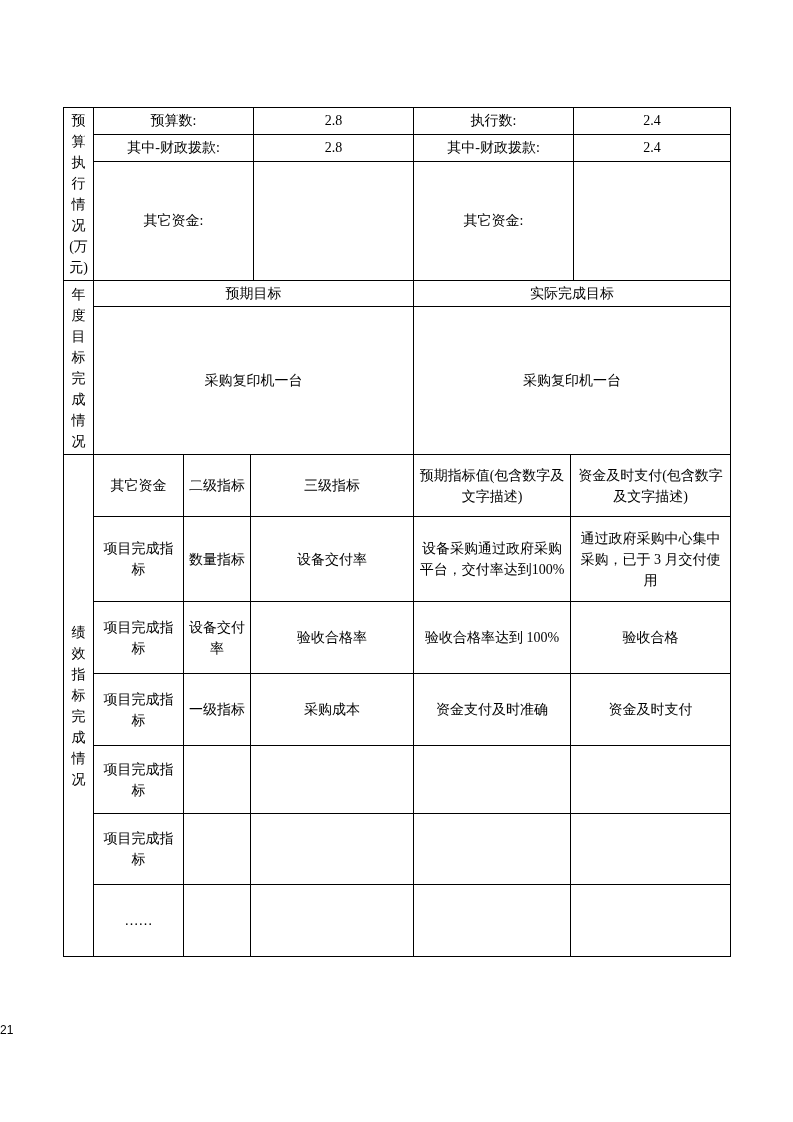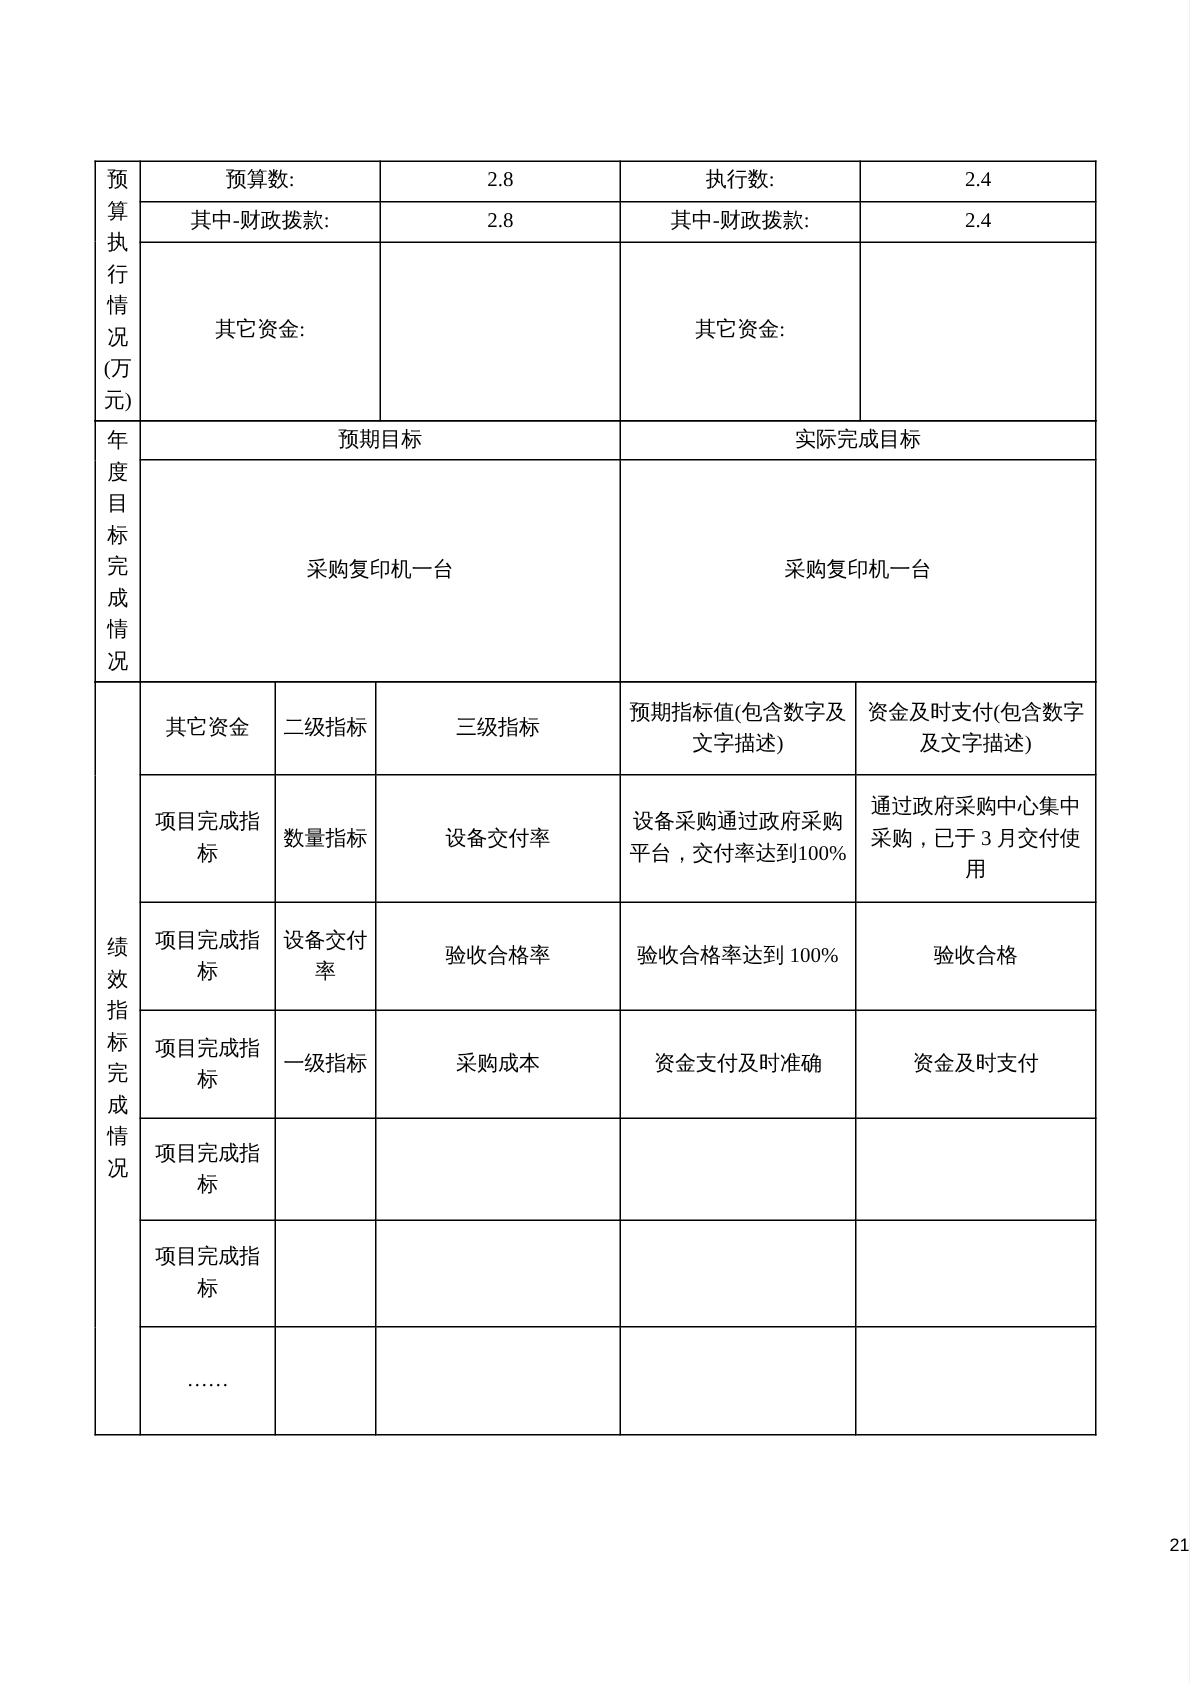--- a/index.html
+++ b/index.html
@@ -49,25 +49,24 @@
   tr.h62  td { height: 62px; }
   tr.h85  td { height: 85px; }
   tr.h72  td { height: 72px; }
   tr.h68  td { height: 68px; }
   tr.h71  td { height: 71px; }
   .page-number {
     position: absolute;
     top: 1023px;
     left: 0;
     width: 100%;
-    text-align: right;
+    text-align: left;
     font-size: 12px;
     font-family: "Liberation Sans", "DejaVu Sans", sans-serif;
     color: #000000;
-    padding-left: 36px;
   }
 </style>
 </head>
 <body>
 
 <div class="page">
   <div class="doc-table">
 
     <table class="sec">
       <colgroup>

